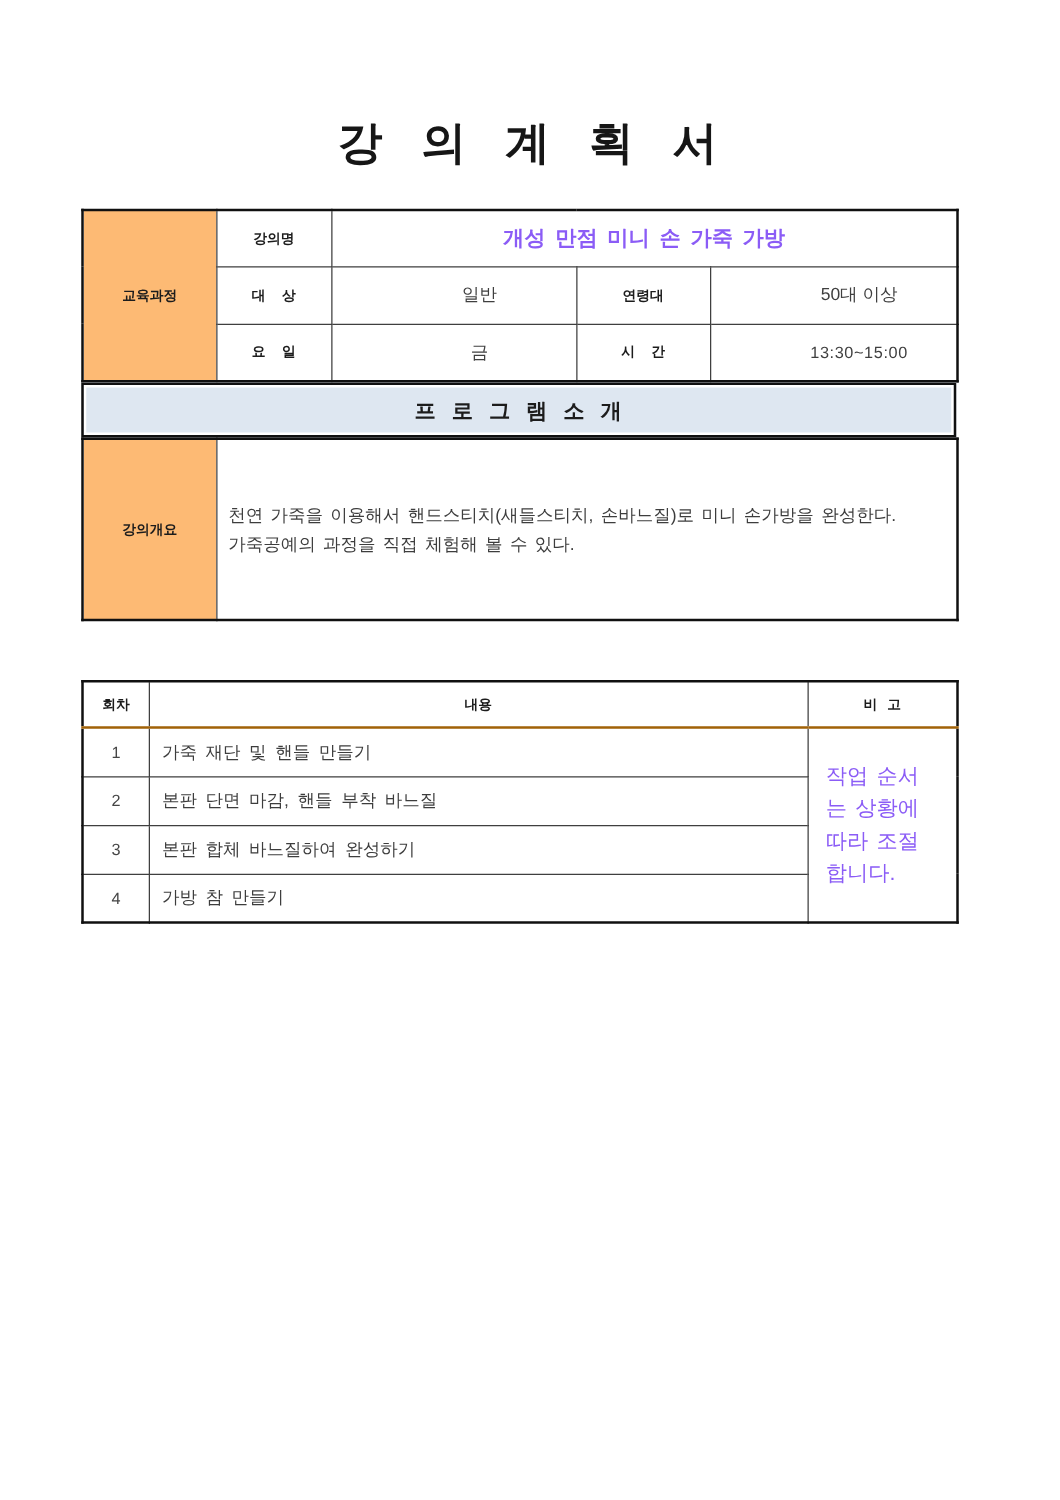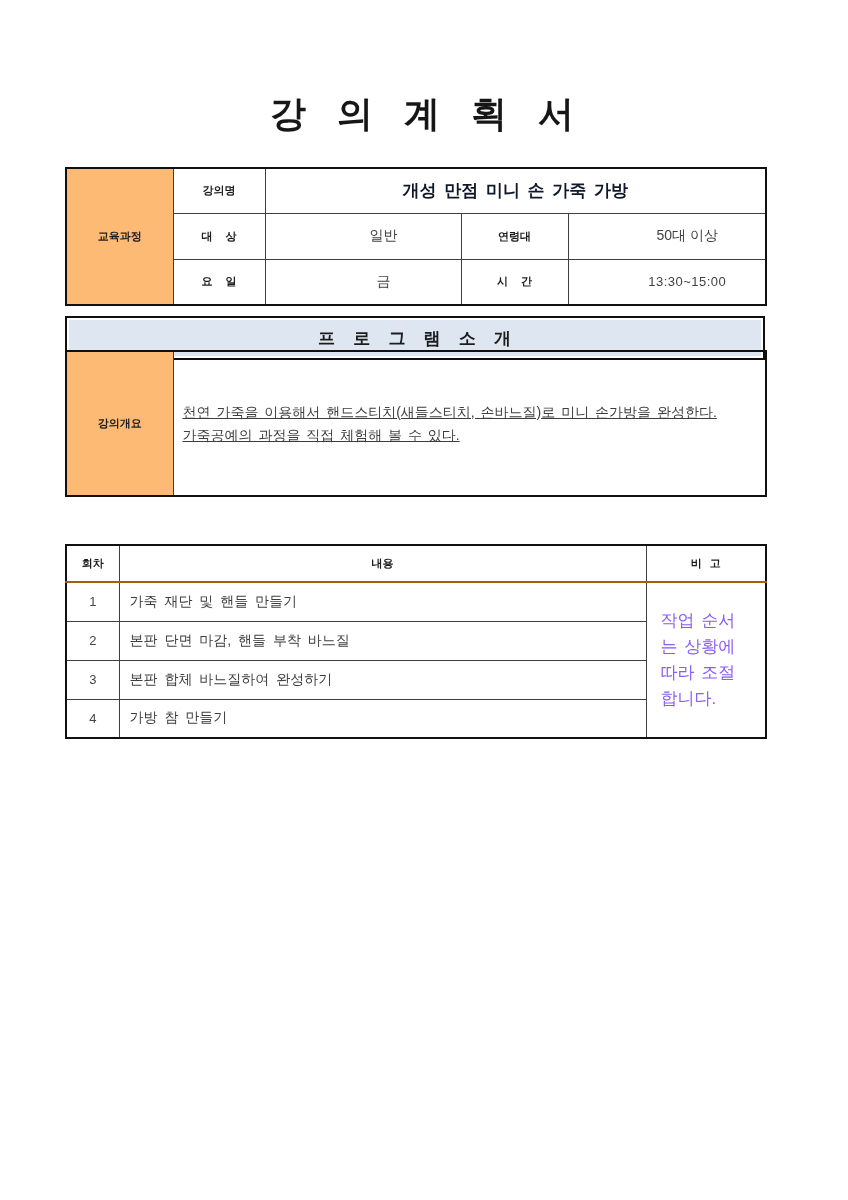--- a/index.html
+++ b/index.html
@@ -17,32 +17,32 @@
 
   table { border-collapse:collapse; table-layout:fixed; position:absolute; }
   td { border:1px solid #3f3f3f; overflow:hidden; }
   .tbl { border:2px solid #101010; }
 
   .bluebg { background:#fdba74; }
   .lbl { font-weight:bold; font-size:11px; color:#1c1c1c; text-align:center; vertical-align:middle; }
   .lbl-sp { word-spacing:10px; }
   .val { font-size:14px; color:#3f3f3f; text-align:center; vertical-align:middle;padding-left:41px; }
   .val-time { font-size:13px; letter-spacing:0.5px; }
-  .course-name { font-weight:bold; font-size:17px; color:#0f172a; text-align:center; vertical-align:middle; word-spacing:3px; }
+  .course-name { font-weight:bold; font-size:17px; color:#8b5cf6; text-align:center; vertical-align:middle; word-spacing:3px; }
 
   .banner {
     position:absolute; left:65px; width:700px;
     background:#dee7f1; border:2px solid #101010;
     box-shadow: inset 0 0 0 2px #ffffff;
     display:flex; align-items:center; justify-content:center;
     font-weight:bold; font-size:17px; color:#1c1c1c;
     word-spacing:6px; letter-spacing:1px;
   }
 
-  .paragraph { font-size:14px; color:#3d3d3d; vertical-align:middle; padding-left:9px; padding-right:18px; line-height:23px; word-spacing:2px;text-decoration:underline; }
+  .paragraph { font-size:14px; color:#3d3d3d; vertical-align:middle; padding-left:9px; padding-right:18px; line-height:23px; word-spacing:2px; }
   .materials-text { font-size:14px; color:#3d3d3d; vertical-align:middle; padding-left:10px; word-spacing:2px; }
 
   .sess-no { font-size:13px; color:#454545; text-align:center; vertical-align:middle; }
   .sess-content { font-size:14px; color:#3d3d3d; vertical-align:middle; padding-left:10px; word-spacing:3px; }
   .sess-note { font-size:17px; color:#8b5cf6; vertical-align:middle; padding-left:14px; padding-right:22px; line-height:26px; word-spacing:2px; }
   .hdr-row td { border-bottom:2px solid #a16207; }
 </style>
 </head>
 <body>
 
@@ -72,21 +72,21 @@
     </tr>
     <tr style="height:46px">
       <td class="lbl lbl-sp">요 일</td>
       <td class="val">금</td>
       <td class="lbl lbl-sp">시 간</td>
       <td class="val val-time">13:30~15:00</td>
     </tr>
   </tbody>
     </table>
 
-  <div class="banner" style="top:316px; height:44px;font-family:Liberation Mono, monospace;">프 로 그 램 소 개</div>
+  <div class="banner" style="top:306px; height:44px;">프 로 그 램 소 개</div>
 
   <table class="tbl" style="left:65px; top:350px; width:700px; height:147px;">
     <colgroup>
         <col style="width:107px">
         <col style="width:593px">
       </colgroup>
     <tbody>
         <tr style="height:100px">
       <td class="bluebg lbl">강의개요</td>
       <td class="paragraph">

